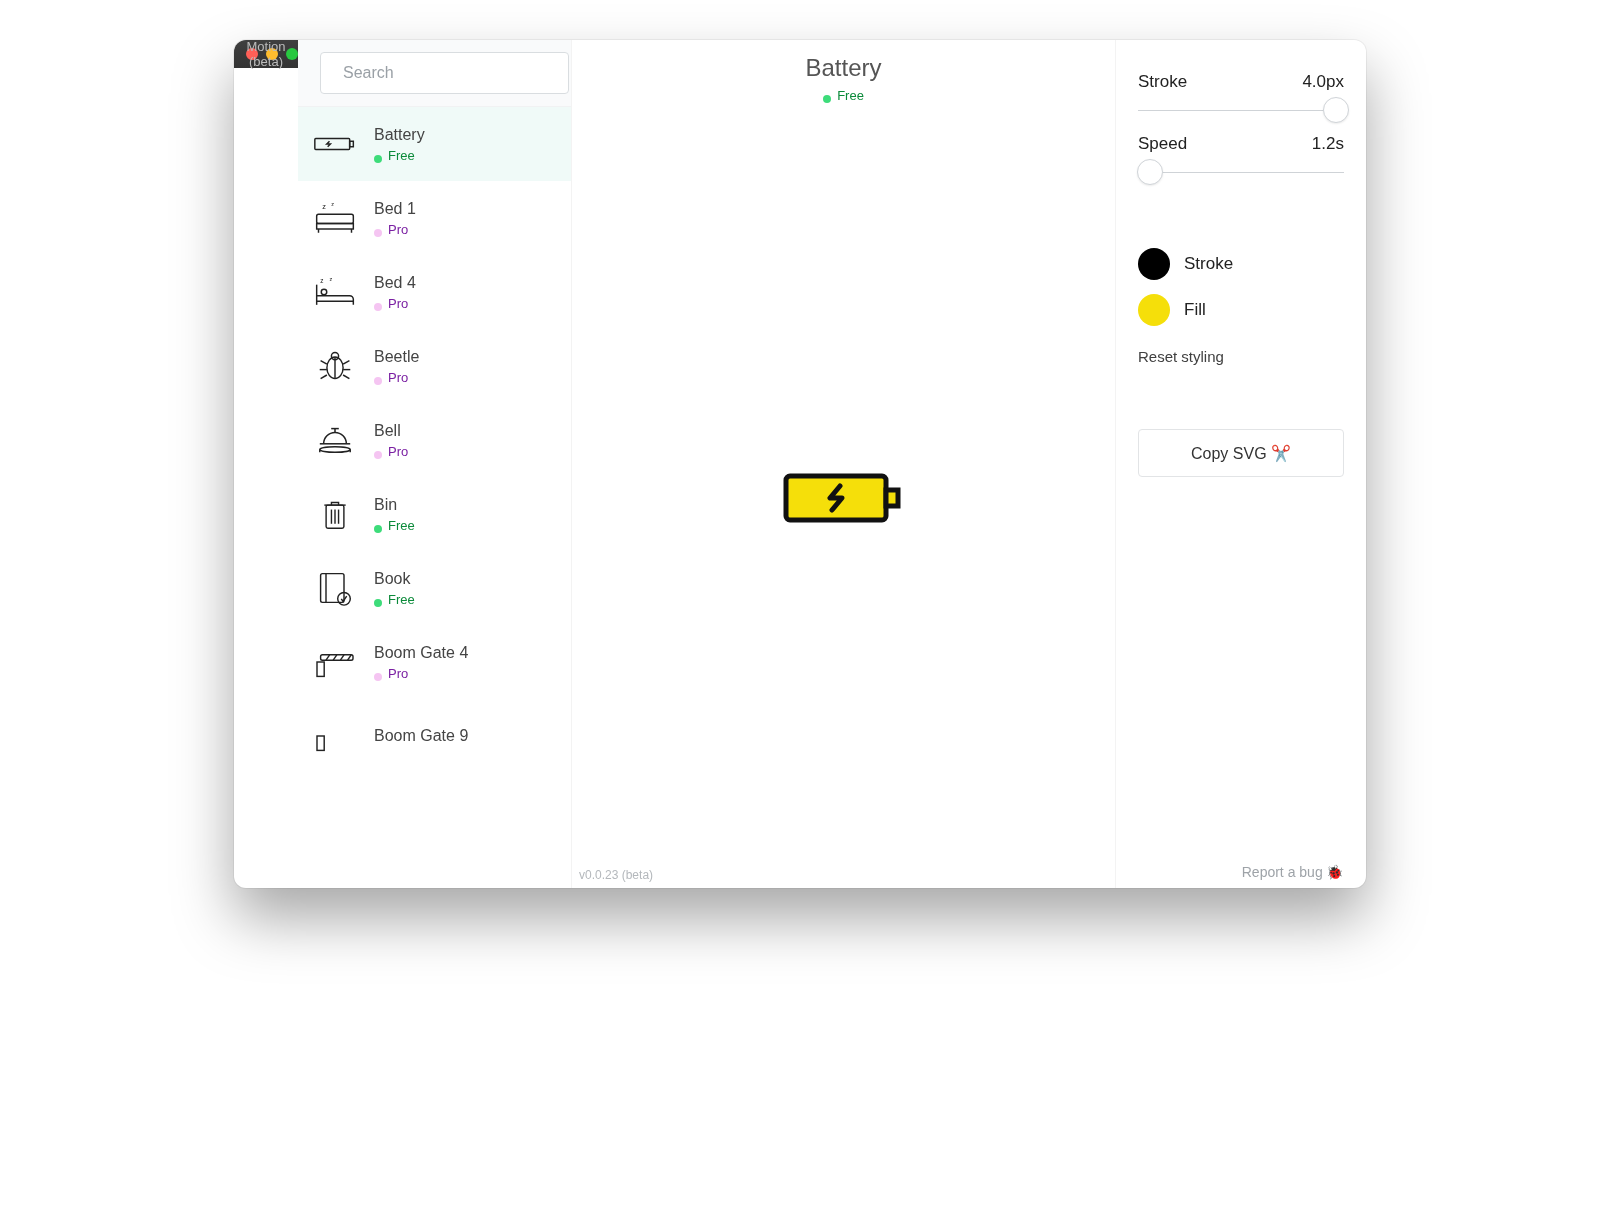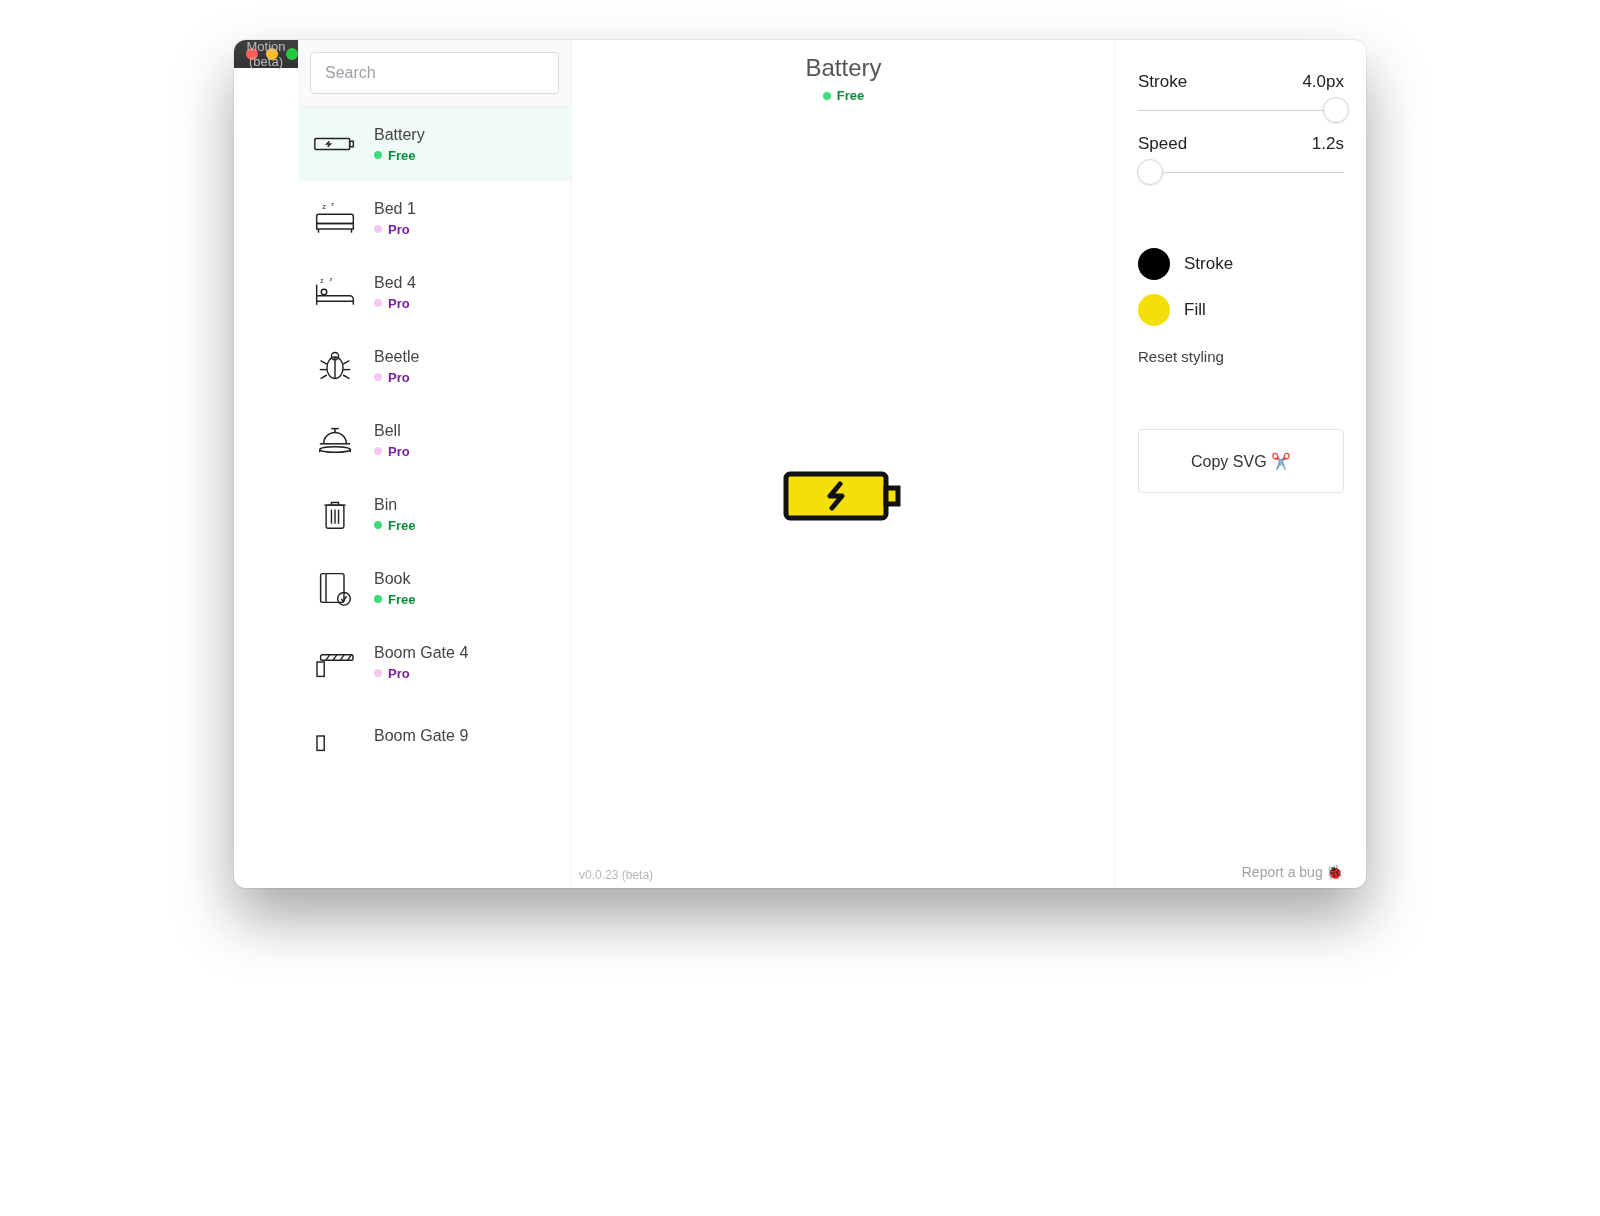--- a/index.html
+++ b/index.html
@@ -67,24 +67,25 @@
   .search-wrap {
     padding: 12px;
     background: #f9fafb;
     border-bottom: 1px solid #f1f2f3;
   }
   .search-input {
     width: 100%;
     height: 42px;
     border: 1px solid #d9dde0;
     border-radius: 4px;
-    padding: 0 14px;
+    padding: 0 22px;
     font-size: 16px;
     color: #333;
     background: #fff;
+    margin-left: 10px;
   }
   .search-input::placeholder { color: #9aa0a6; }
 
   .icon-list {
     flex: 1;
     overflow-y: auto;
   }
   .icon-item {
     display: flex;
     align-items: center;
@@ -96,21 +97,21 @@
   .icon-thumb {
     width: 46px;
     height: 46px;
     display: flex;
     align-items: center;
     justify-content: center;
   }
   .icon-thumb svg { stroke: #222; stroke-width: 1.6; fill: none; }
   .icon-meta { display: flex; flex-direction: column; gap: 4px; }
   .icon-name { font-size: 16px; color: #444; }
-  .badge { display: flex; align-items: center; gap: 6px; font-size: 13px; font-weight: 700; }
+  .badge { display: flex; align-items: flex-end; gap: 6px; font-size: 13px; font-weight: 400; }
   .badge-dot { width: 8px; height: 8px; border-radius: 50%; }
   .badge-free .badge-dot { background: #3ddc7a; }
   .badge-free .badge-text { color: #0b8a3a; }
   .badge-pro .badge-dot  { background: #f5c5f2; }
   .badge-pro .badge-text  { color: #7a1fa2; }
 
   
   .main {
     flex: 1;
     display: flex;
@@ -190,21 +191,21 @@
   }
   .swatch-row:first-of-type { margin-top: 46px; }
   .swatch { width: 32px; height: 32px; border-radius: 50%; }
   .sw-stroke { background: #000; }
   .sw-fill   { background: #f5df0a; }
 
   .reset-link { margin-top: 22px; color: #404040; font-size: 15px; cursor: pointer; }
 
   .actions { margin-top: 64px; display: flex; flex-direction: column; gap: 12px; }
   .btn {
-    height: 64px;
+    height: 48px;
     border: 1px solid #e2e4e6;
     border-radius: 4px;
     background: #fff;
     font-size: 16px;
     color: #333;
     cursor: pointer;
     display: flex;
     align-items: center;
     justify-content: center;
     gap: 6px;

